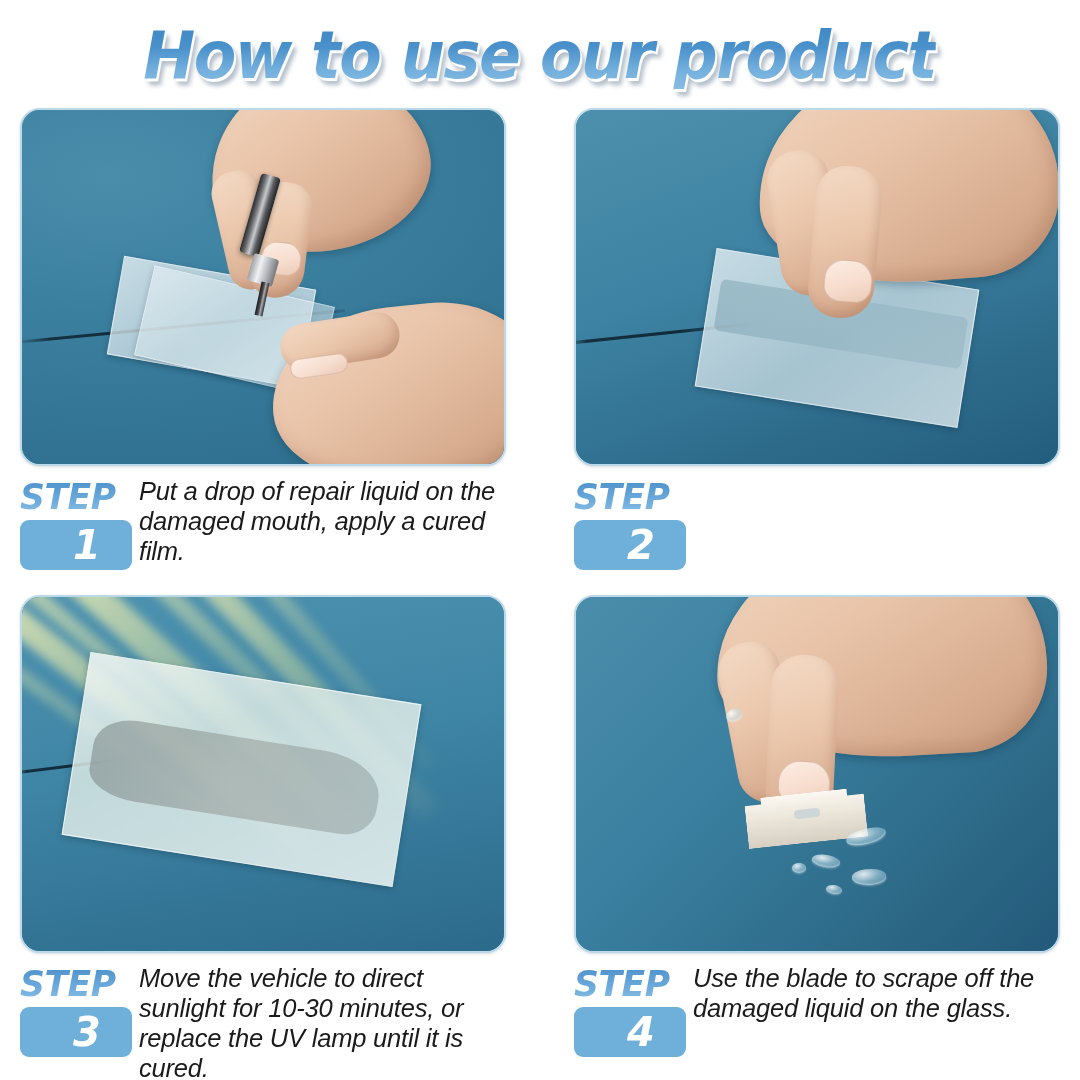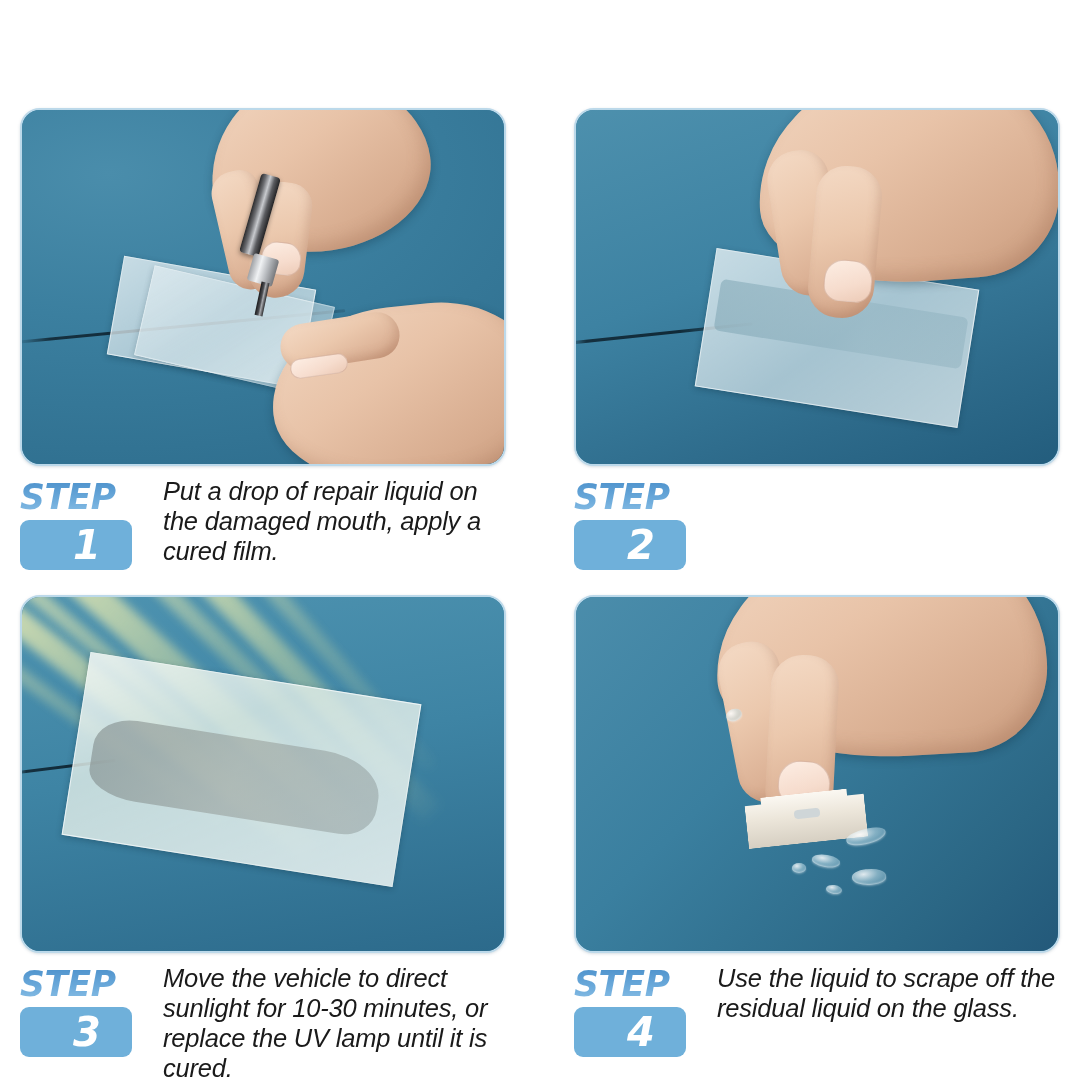--- a/index.html
+++ b/index.html
@@ -172,21 +172,21 @@
   }
 
   
   .caption {
     position: absolute;
     top: 366px;
     left: 0;
     width: 486px;
     display: flex;
     align-items: flex-start;
-    gap: 28px;
+    gap: 4px;
   }
   .step-block {
     width: 115px;
     flex: 0 0 115px;
     padding-top: 4px;
   }
   .step-word {
     font-family: "DejaVu Sans", sans-serif;
     font-weight: 700;
     font-style: italic;
@@ -229,20 +229,23 @@
     color: #1a1a1a;
     padding-top: 2px;
     letter-spacing: -0.2px;
   }
 </style>
 </head>
 <body>
 
 <div class="page">
 
+  <div class="title-wrap">
+    <div class="title">How to use our product</div>
+  </div>
 
   <div class="grid">
 
     <div class="cell">
       <div class="photo">
         <div class="photo-inner">
           <div class="glass"></div>
 
           <div class="crack" style="left:-6px; top:215px; width:330px; transform:rotate(-5.5deg);"></div>
 
@@ -359,18 +362,18 @@
           <div class="droplet" style="left:150px; top:112px; width:16px; height:12px; border-radius:50%; transform:rotate(-20deg);"></div>
         </div>
       </div>
       <div class="caption">
         <div class="step-block">
           <div class="step-word">STEP</div>
           <div class="step-num">
             <span>4</span>
           </div>
         </div>
-        <div class="step-text">Use the liquid to scrape off the residual liquid on the glass.</div>
+        <div class="step-text">Use the blade to scrape off the damaged liquid on the glass.</div>
       </div>
     </div>
 
   </div>
 </div>
 
 </body></html>

